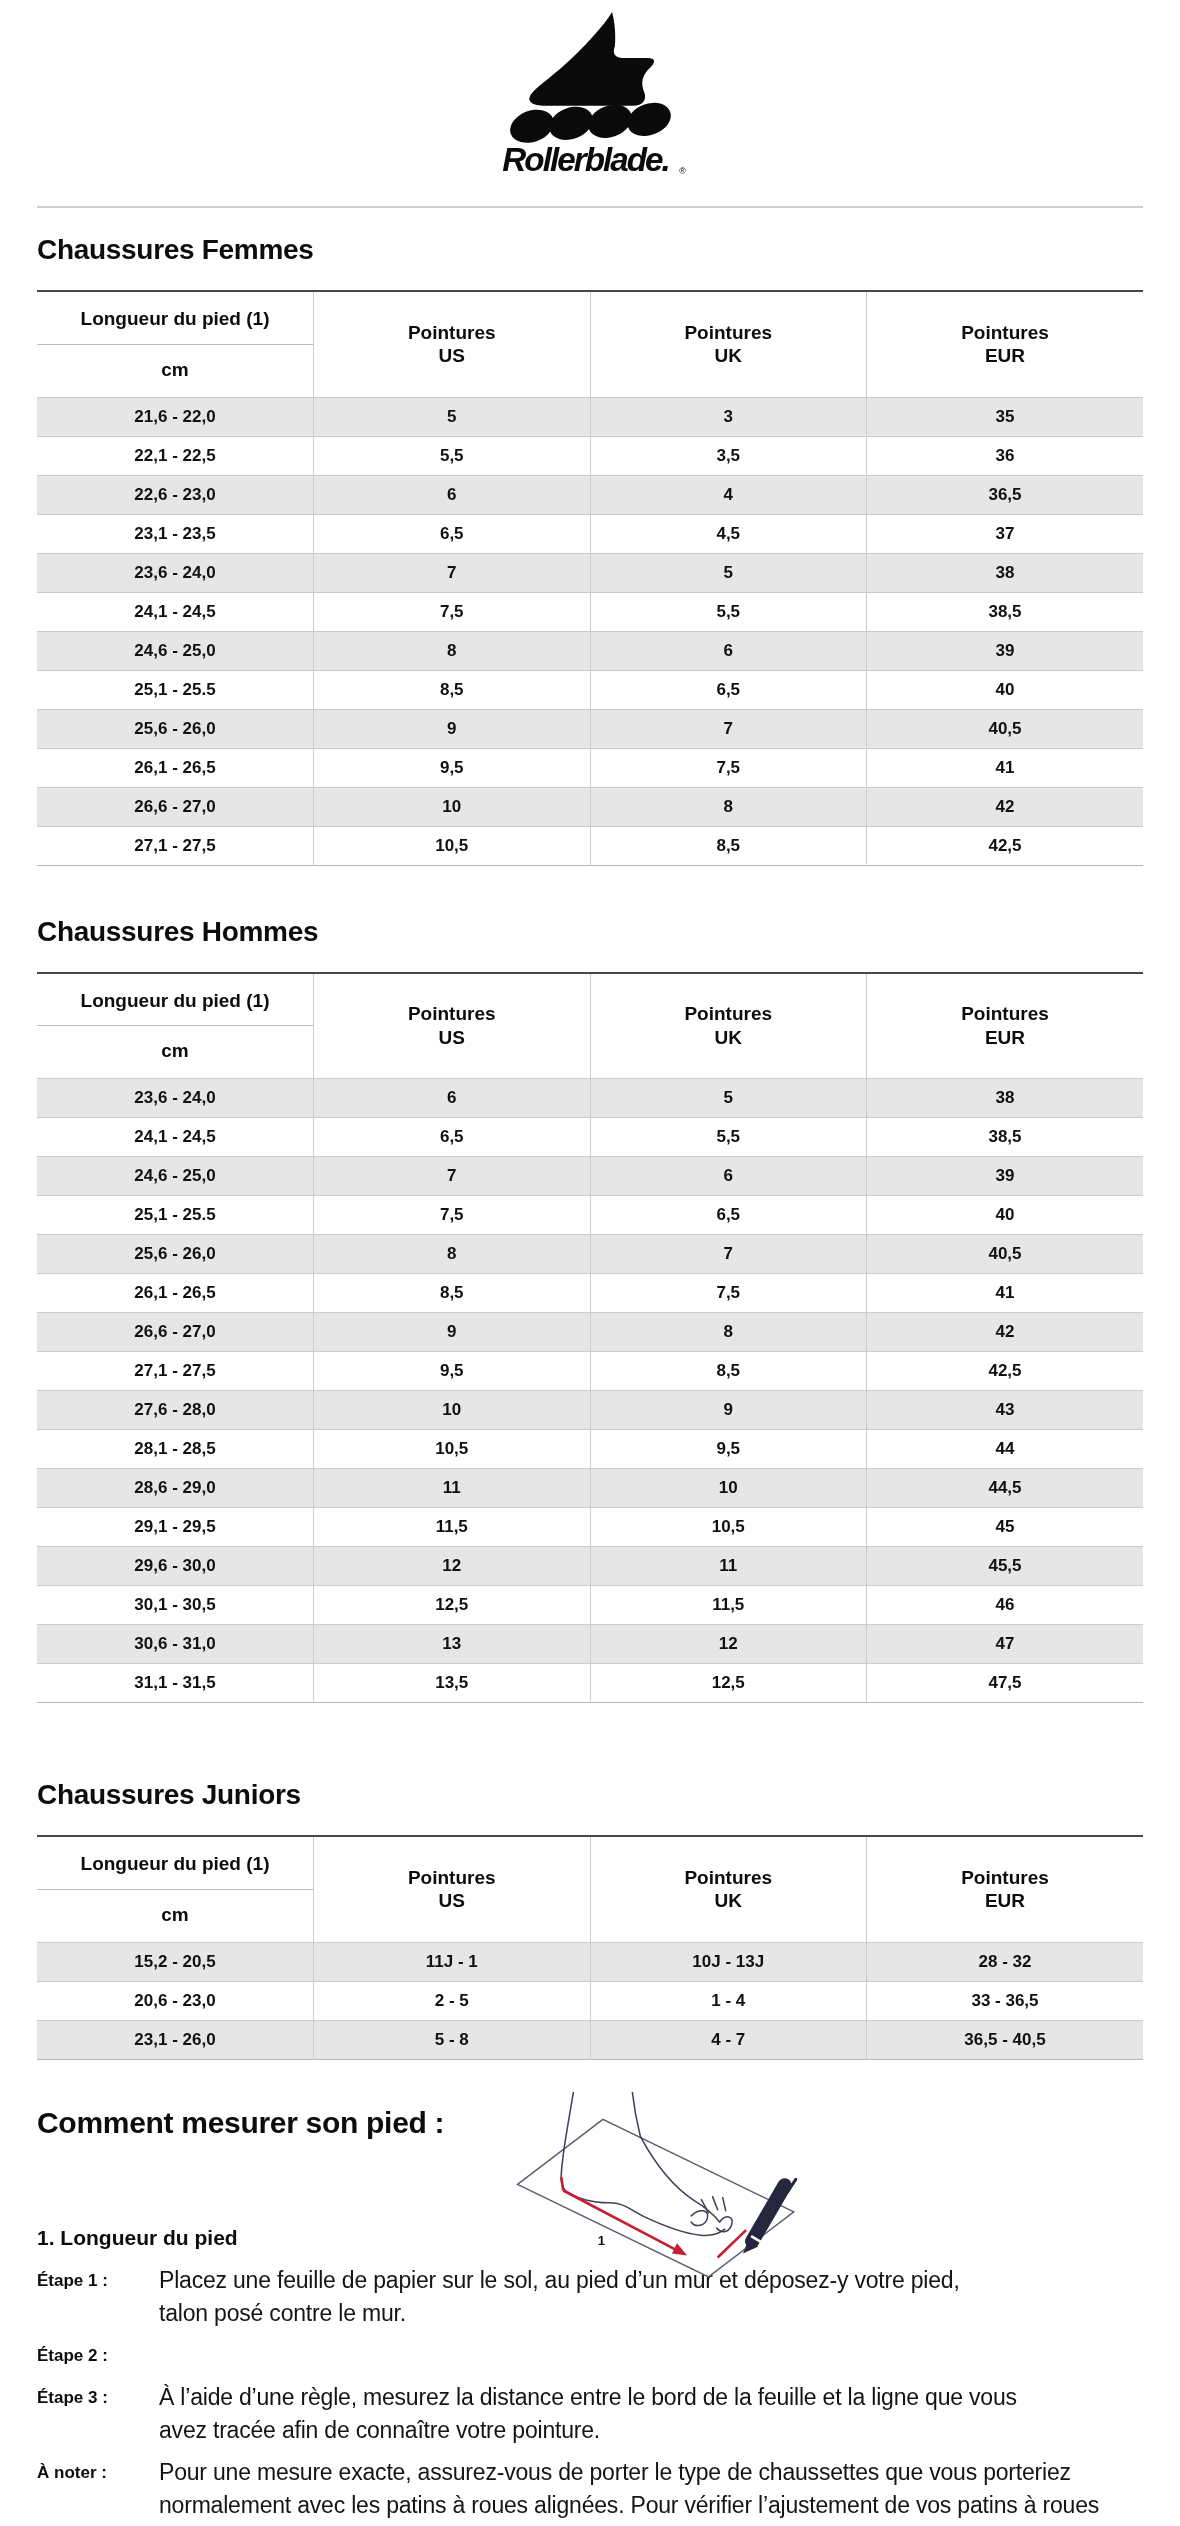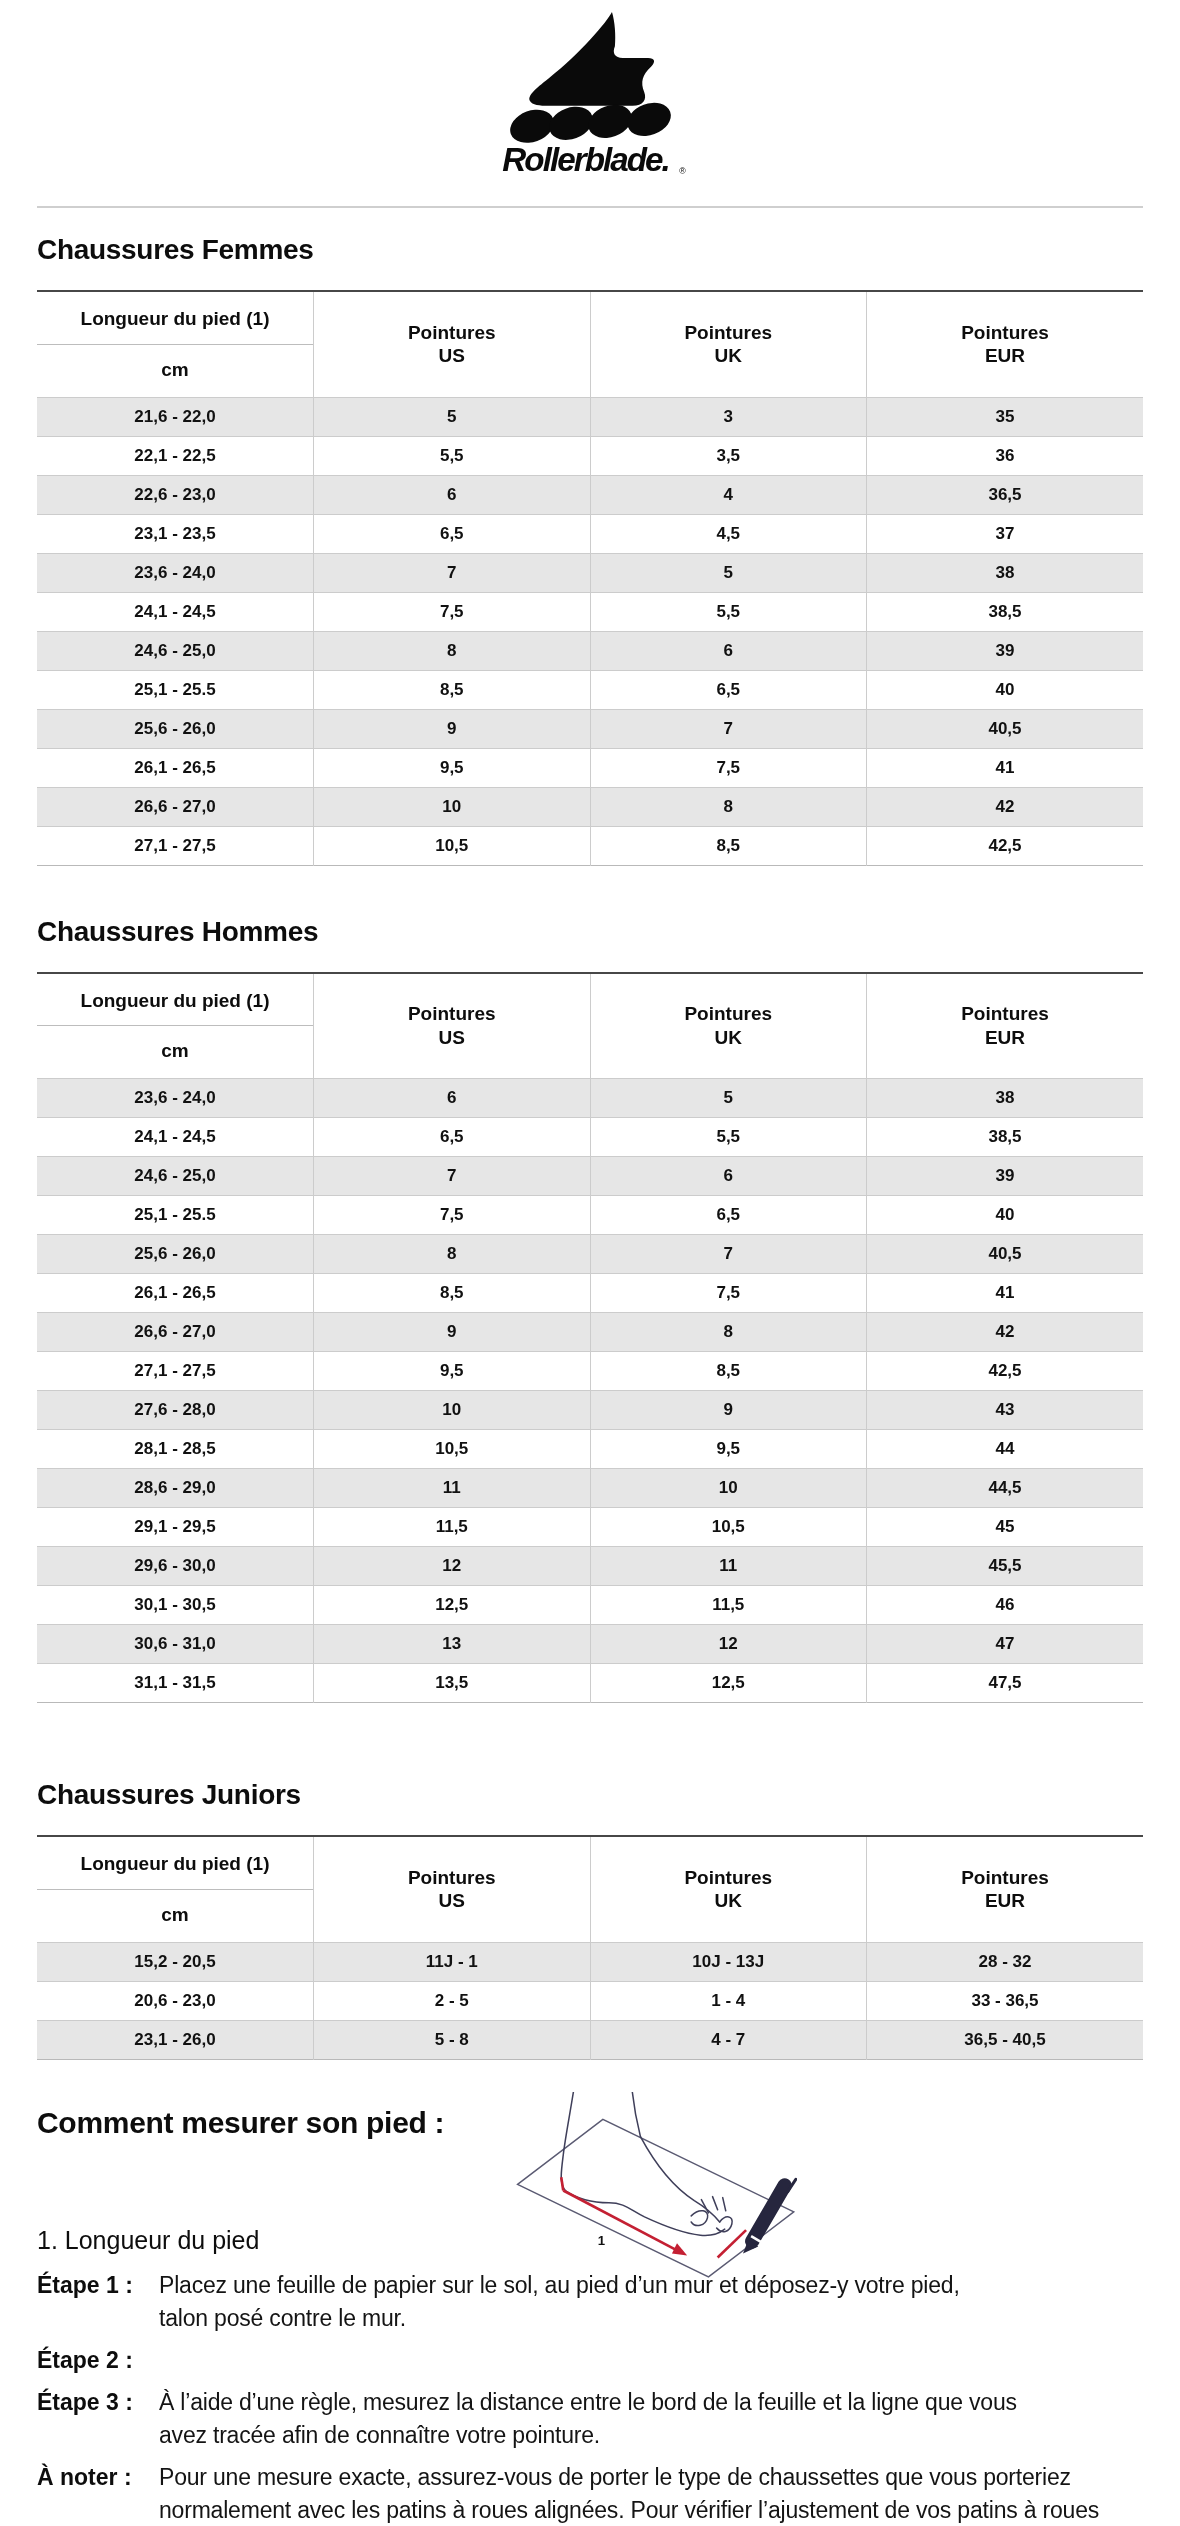--- a/index.html
+++ b/index.html
@@ -38,25 +38,25 @@
   .hdr-stack{padding:24px 6px;}
   table.size-table td{
     font-size:17px;padding:8px 6px;height:22px;
   }
   table.size-table tbody tr{border-top:1px solid #cccccc;}
   table.size-table tbody tr:nth-child(odd){background:#e6e6e6;}
   
   .measure{position:relative;margin-top:46px;}
   .measure-heading{font-size:30px;font-weight:700;letter-spacing:-0.3px;margin:0;color:#0d0d0d;}
   .foot-illustration{position:absolute;left:455px;top:-14px;}
-  .measure-sub{font-size:25px;font-weight:400;margin:86px 0 0 0;color:#0d0d0d;}
+  .measure-sub{font-size:21px;font-weight:700;margin:86px 0 0 0;color:#0d0d0d;}
   .steps{margin-top:14px;}
   .step{display:flex;margin-top:9px;}
   .step-label{
-    flex:0 0 122px;font-weight:700;font-size:23px;line-height:33px;
+    flex:0 0 122px;font-weight:700;font-size:17px;line-height:33px;
     white-space:nowrap;color:#0d0d0d;
   }
   .step-lines{font-size:23px;line-height:33px;color:#141414;letter-spacing:-0.2px;}
 </style>
 </head>
 <body>
 
 <div class="container">
 
   <div class="logo-wrap">

